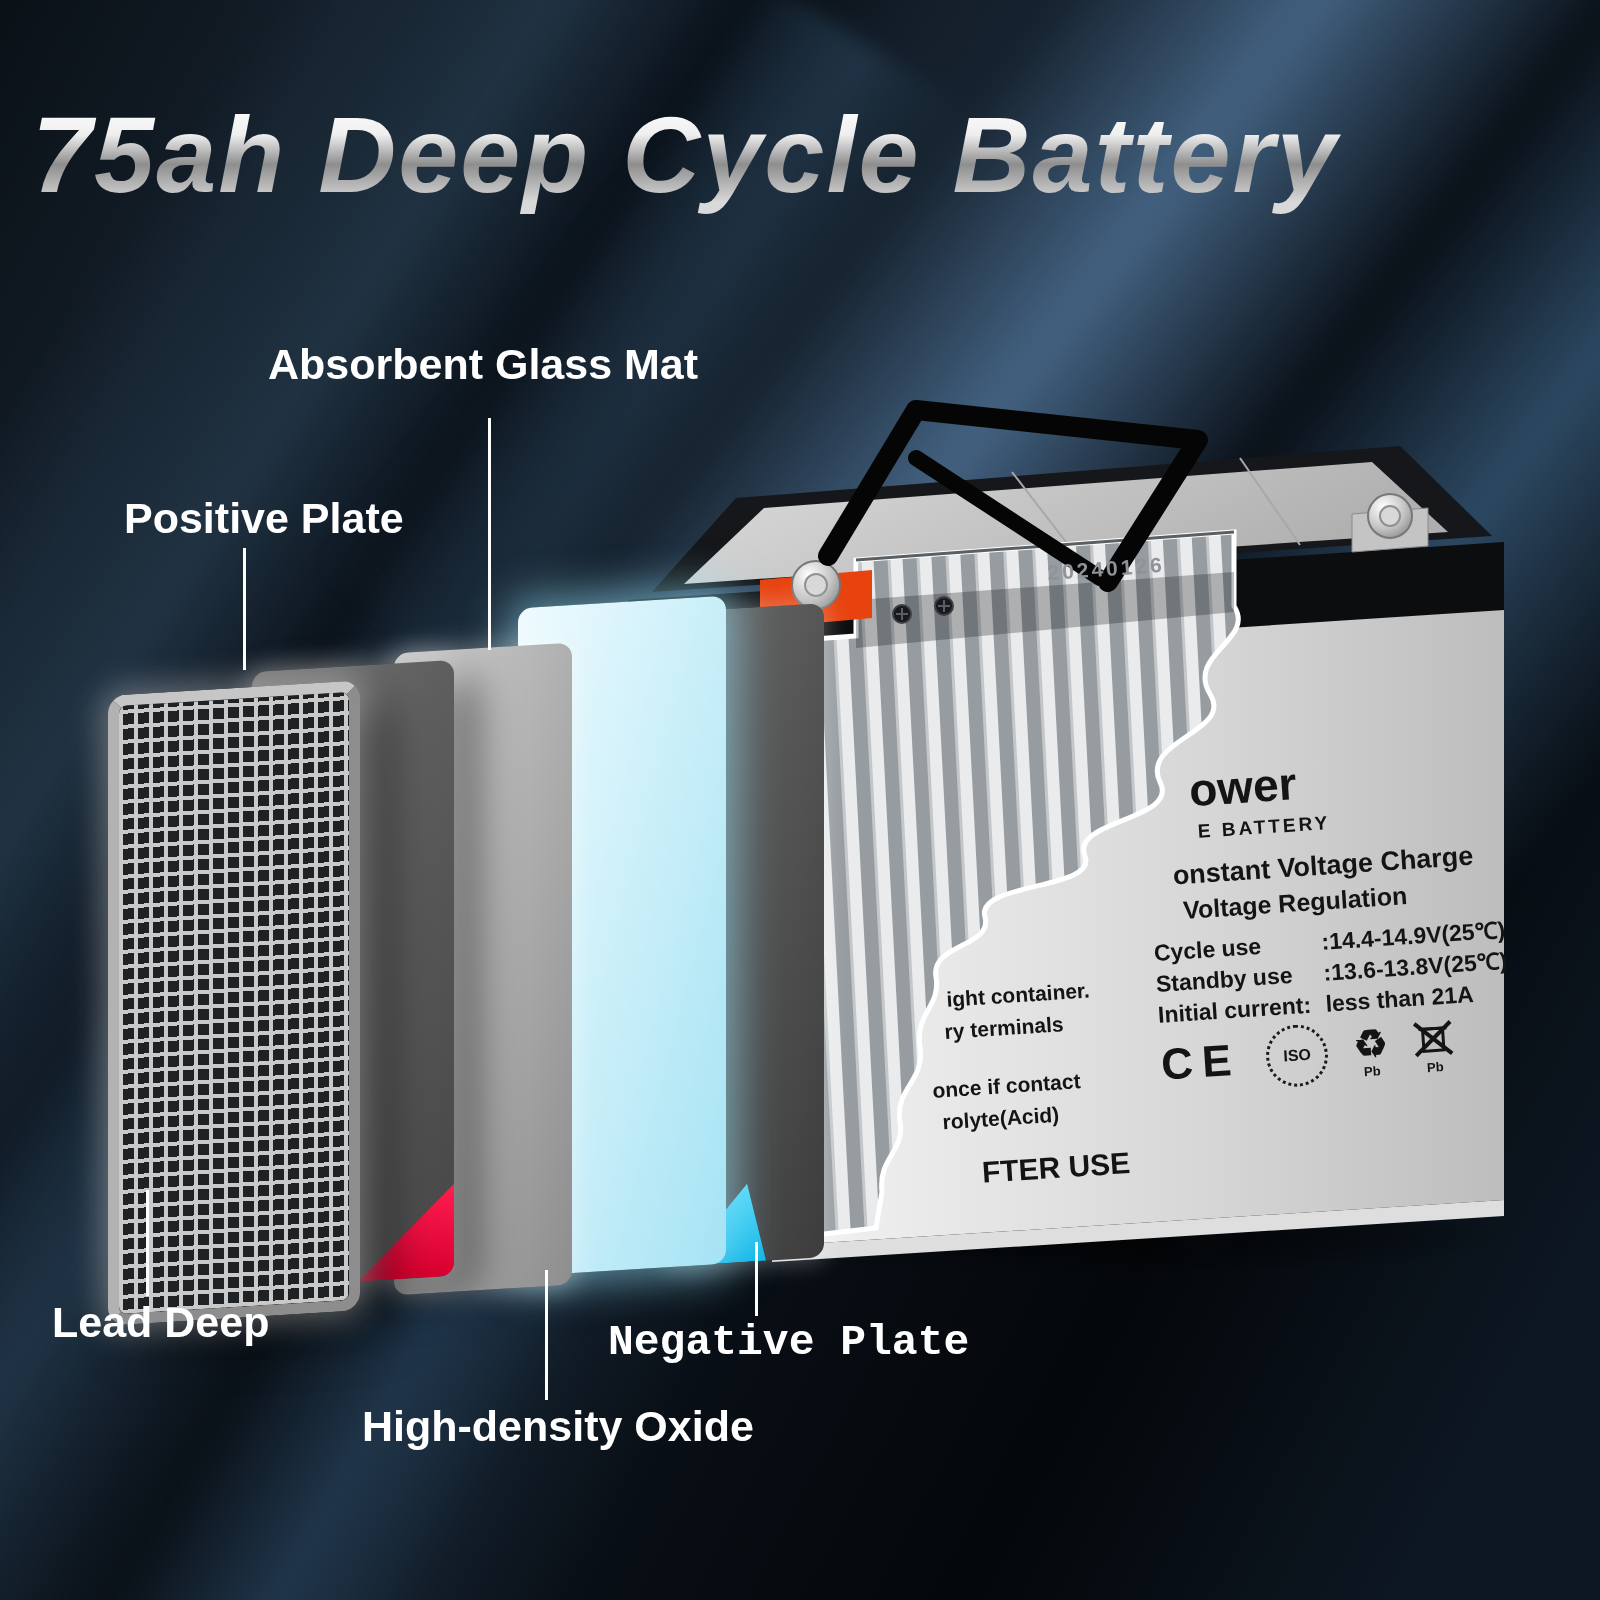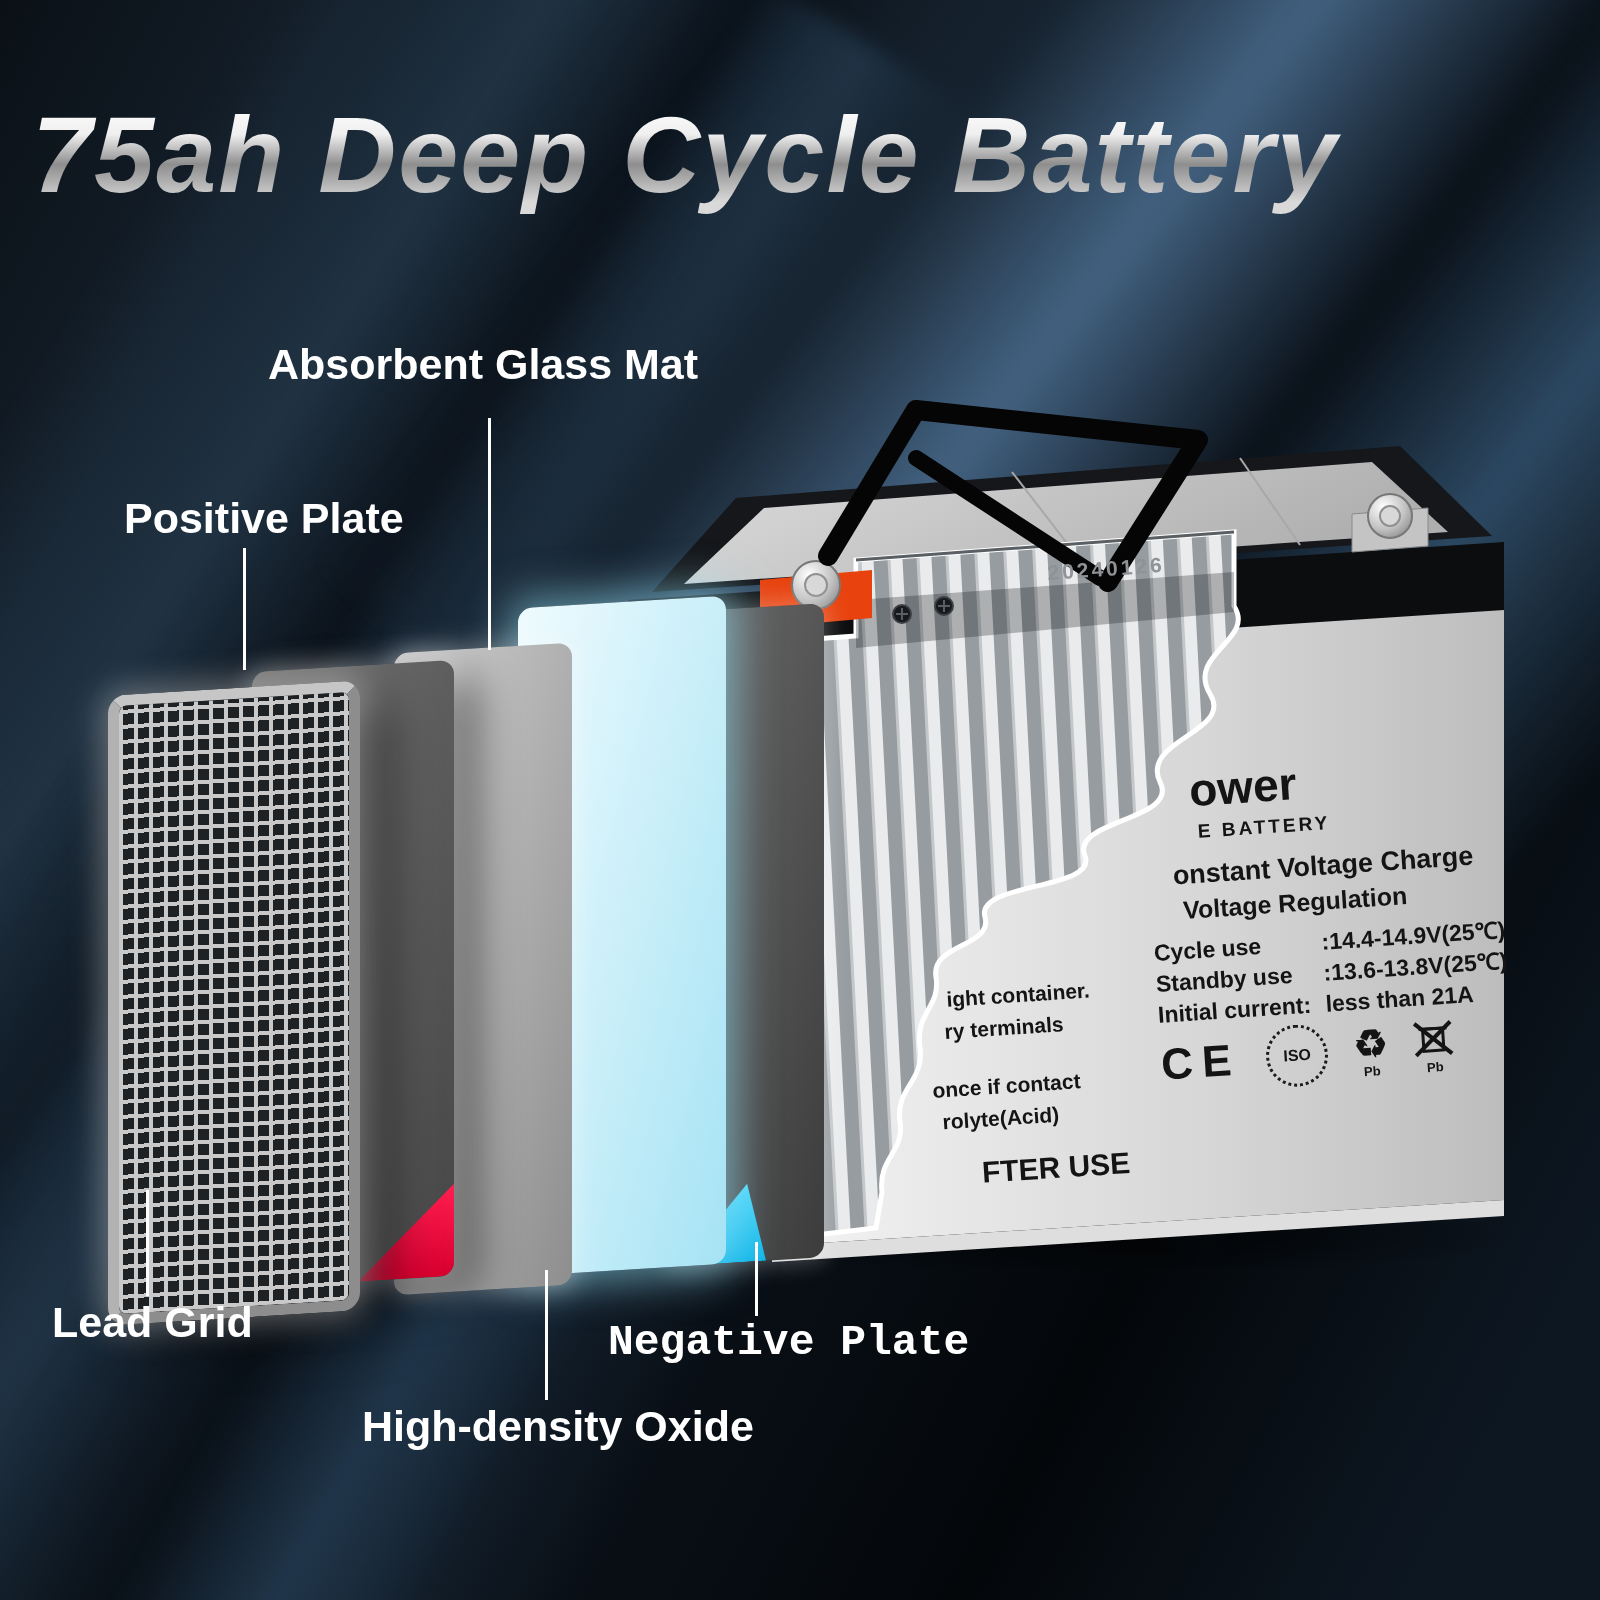--- a/index.html
+++ b/index.html
@@ -201,17 +201,17 @@
   </div>
 
   <div class="cline" style="left:488px;top:418px;height:232px;"></div>
   <div class="cline" style="left:243px;top:548px;height:122px;"></div>
   <div class="cline" style="left:146px;top:1190px;height:106px;"></div>
   <div class="cline" style="left:755px;top:1242px;height:74px;"></div>
   <div class="cline" style="left:545px;top:1270px;height:130px;"></div>
 
   <div class="callout" style="left:268px;top:340px;text-align:right;">Absorbent Glass Mat</div>
   <div class="callout" style="left:100px;top:494px;margin-left:24px;">Positive Plate</div>
-  <div class="callout" style="left:52px;top:1298px;">Lead Grid</div>
+  <div class="callout" style="left:52px;top:1298px;">Lead Deep</div>
   <div class="callout" style="left:608px;top:1318px;font-family:Liberation Mono, monospace;">Negative Plate</div>
   <div class="callout" style="left:342px;top:1402px;margin-left:20px;">High-density Oxide</div>
 
 </div>
 
 </body></html>

